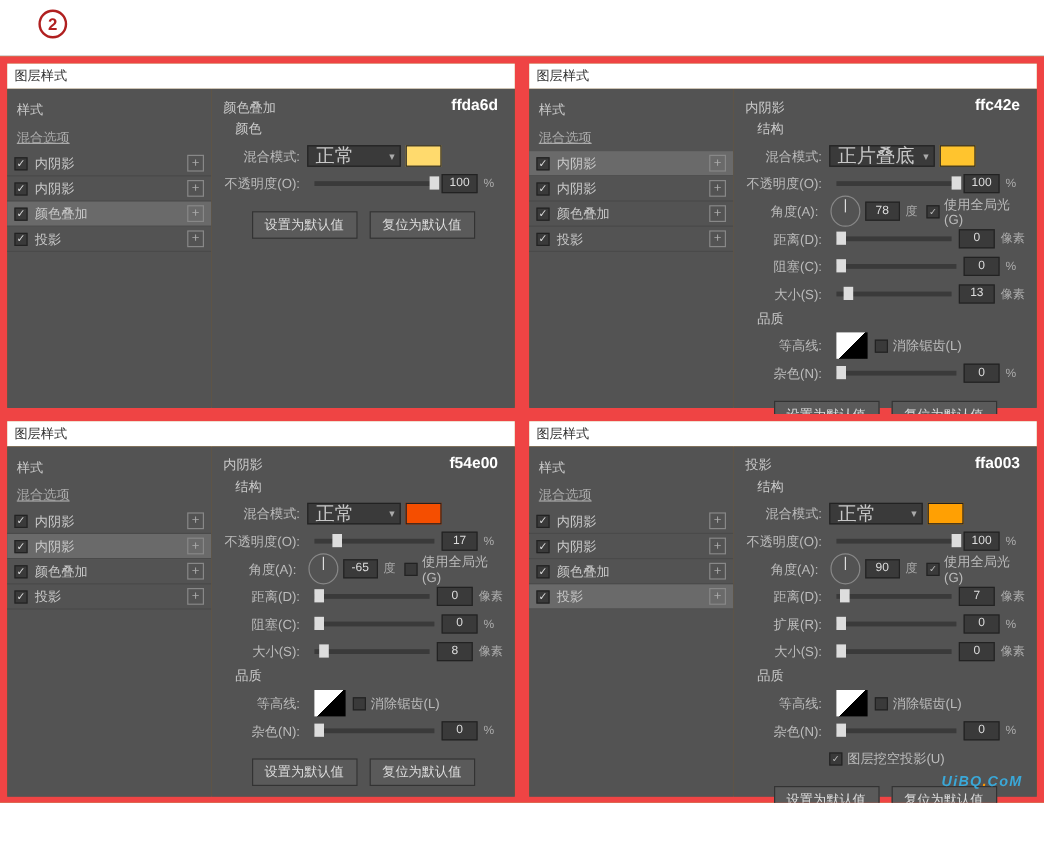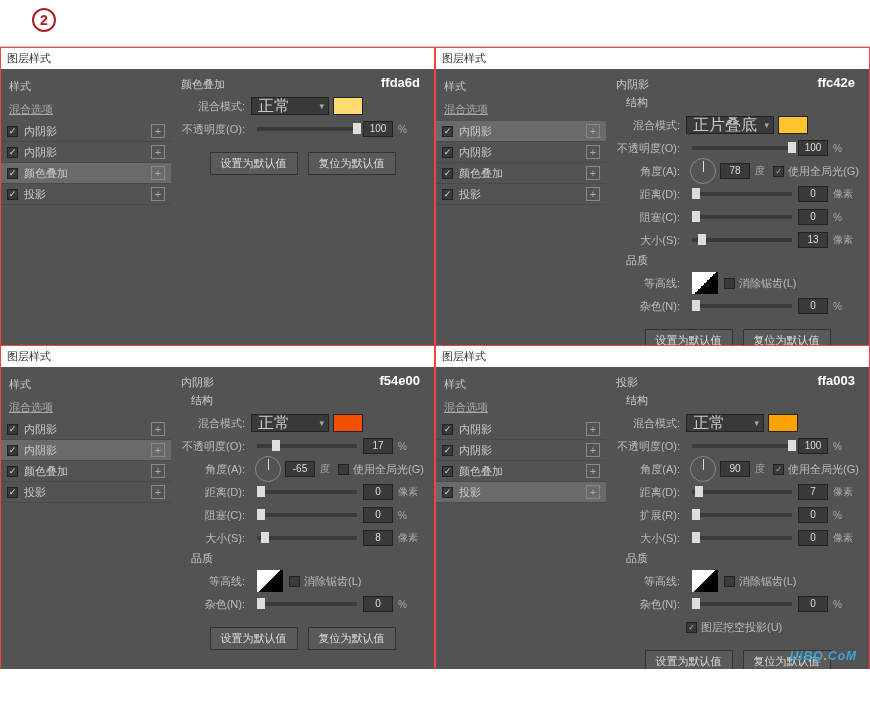--- a/index.html
+++ b/index.html
@@ -1,19 +1,19 @@
 <!DOCTYPE html>
 <html><head>
 <meta charset="utf-8">
 <style>
 * { box-sizing: border-box; margin: 0; padding: 0; }
 body { font-family: "Microsoft YaHei", sans-serif; font-size: 11px; color: #c8c8c8; background: #fff; width: 870px; }
 .step-badge { position: absolute; top: 8px; left: 32px; width: 24px; height: 24px; border: 2px solid #b02020; border-radius: 50%; color: #b02020; font-weight: bold; font-size: 14px; display: flex; align-items: center; justify-content: center; }
 .grid { display: grid; grid-template-columns: 435px 435px; grid-template-rows: auto auto; margin-top: 46px; border-top: 1px solid #ccc; }
-.panel { background: #a16207; border: 1px solid #ef4444; position: relative; }
+.panel { background: #a16207; border: 6px solid #ef4444; position: relative; }
 .panel-title { background: #fff; color: #333; padding: 3px 6px; font-size: 11px; }
 .panel-body { display: flex; height: calc(100% - 20px); justify-content: flex-end; }
 .sidebar { width: 170px; background: #535353; padding-top: 6px; }
 .sb-head { padding: 4px 8px; font-size: 11px; }
 .sb-sub { padding: 4px 8px 4px 8px; font-size: 11px; color: #aaa; text-decoration: underline; }
 .sb-item { display: flex; align-items: center; padding: 3px 6px 3px 6px; border-bottom: 1px solid #4a4a4a; height: 21px; }
 .sb-item.sel { background: #6a6a6a; }
 .sb-item .chk { width: 11px; height: 11px; background: #3a3a3a; border: 1px solid #222; margin-right: 6px; display: flex; align-items: center; justify-content: center; font-size: 9px; color: #ddd; }
 .sb-item .add { width: 14px; height: 14px; border: 1px solid #888; margin-left: auto; display: flex; align-items: center; justify-content: center; font-size: 11px; color: #aaa; }
 .content { flex: 1; padding: 8px 10px; background: #535353; position: relative; }
@@ -73,20 +73,21 @@
           </div>
       <div class="sb-item">
             <span class="chk">✓</span>
             <span>投影</span>
             <span class="add">+</span>
           </div>
     </div>
     <div class="content">
       <div class="color-annot">ffda6d</div>
       <div class="sect-title">颜色叠加</div>
+      <div class="sub-title">颜色</div>
       <div class="row">
         <div class="lbl">混合模式:</div>
         <div class="dropdown">正常</div>
         <div class="swatch" style="background:#ffda6d"></div>
       </div>
       <div class="row">
         <div class="lbl">不透明度(O):</div>
         <div class="slider">
               <div class="thumb" style="left:96%"></div>
             </div>

